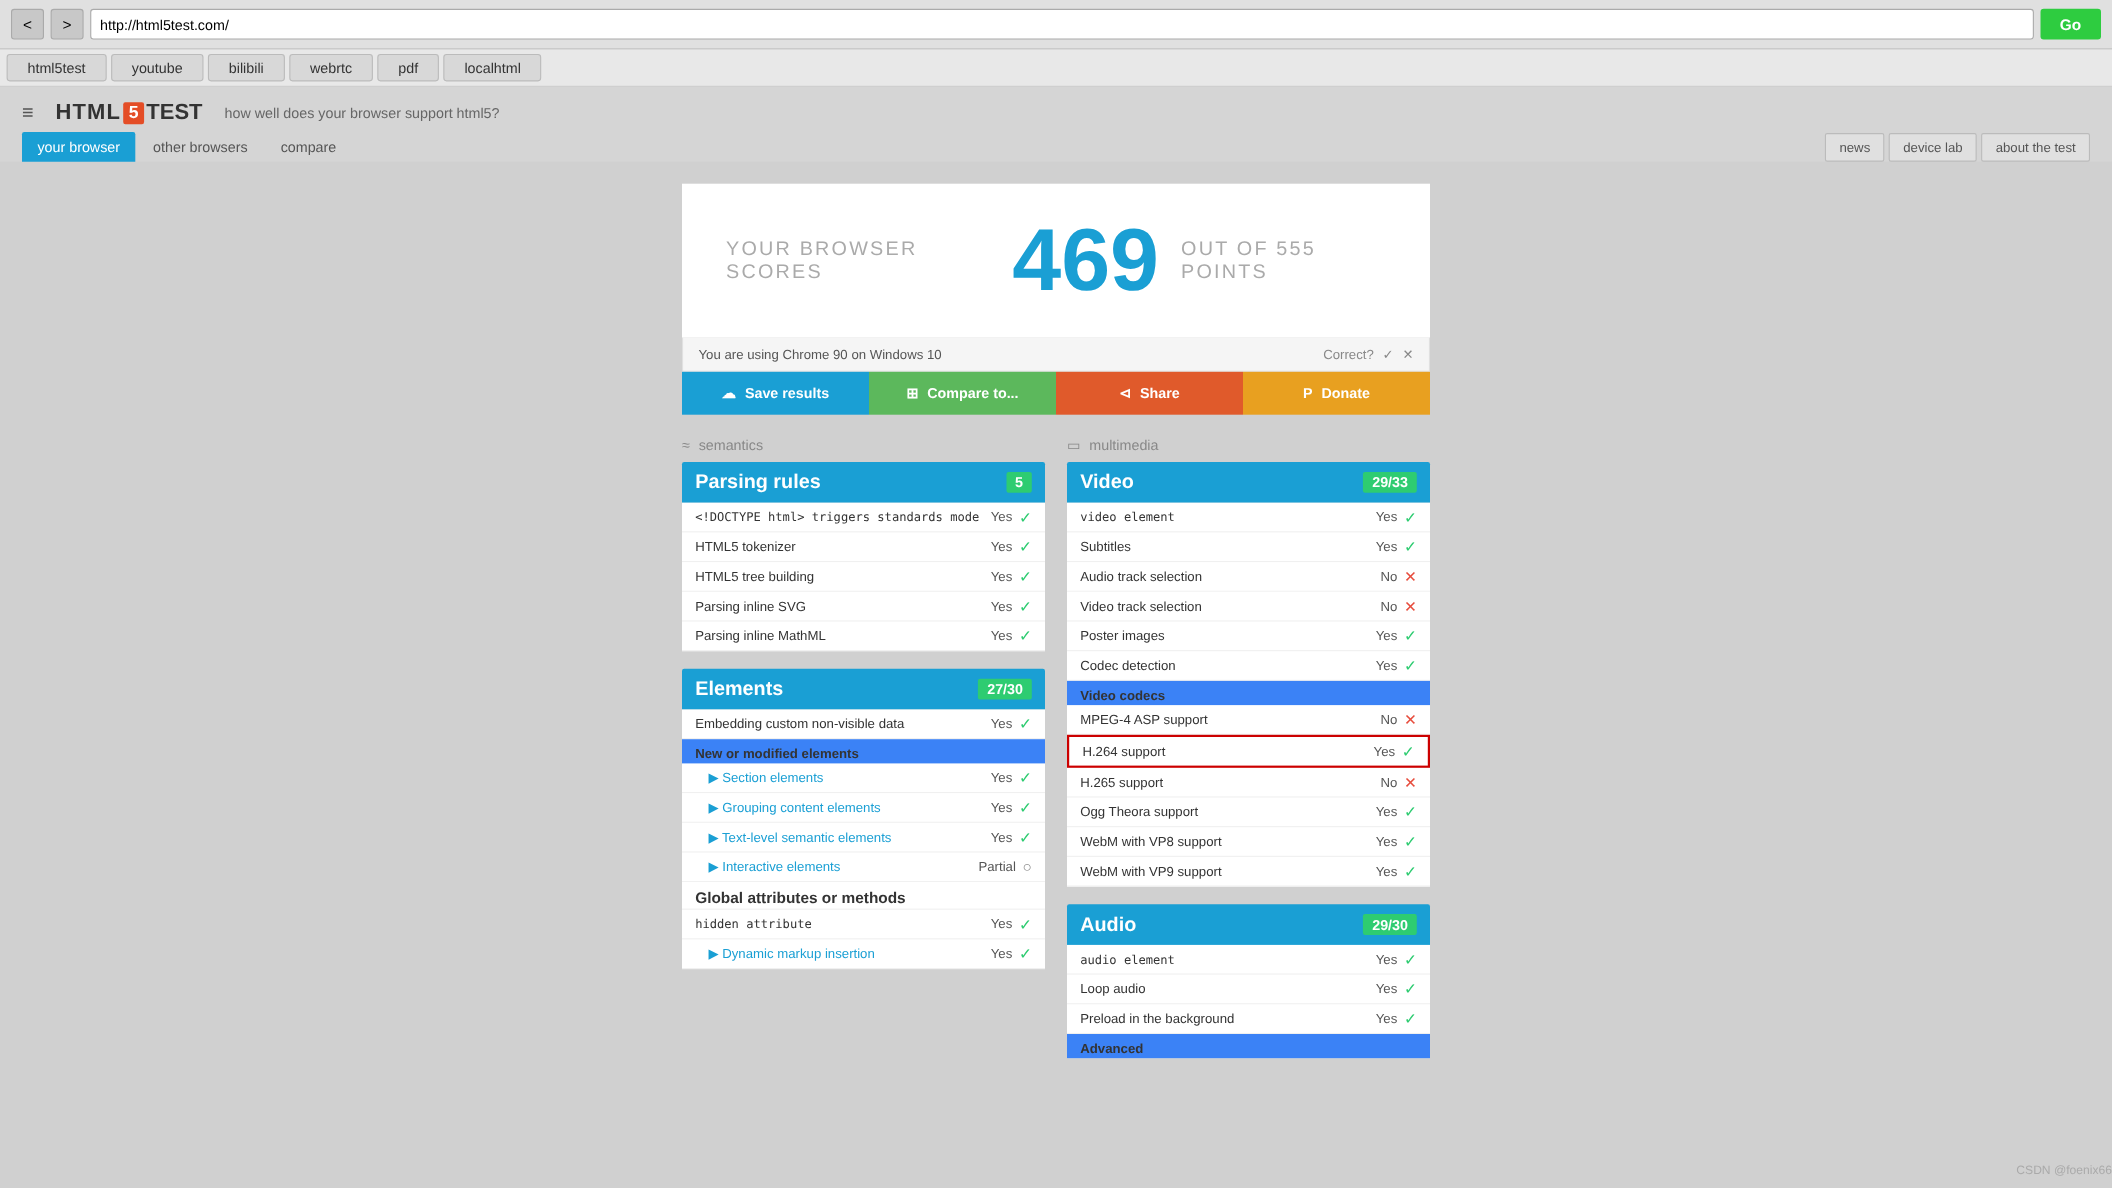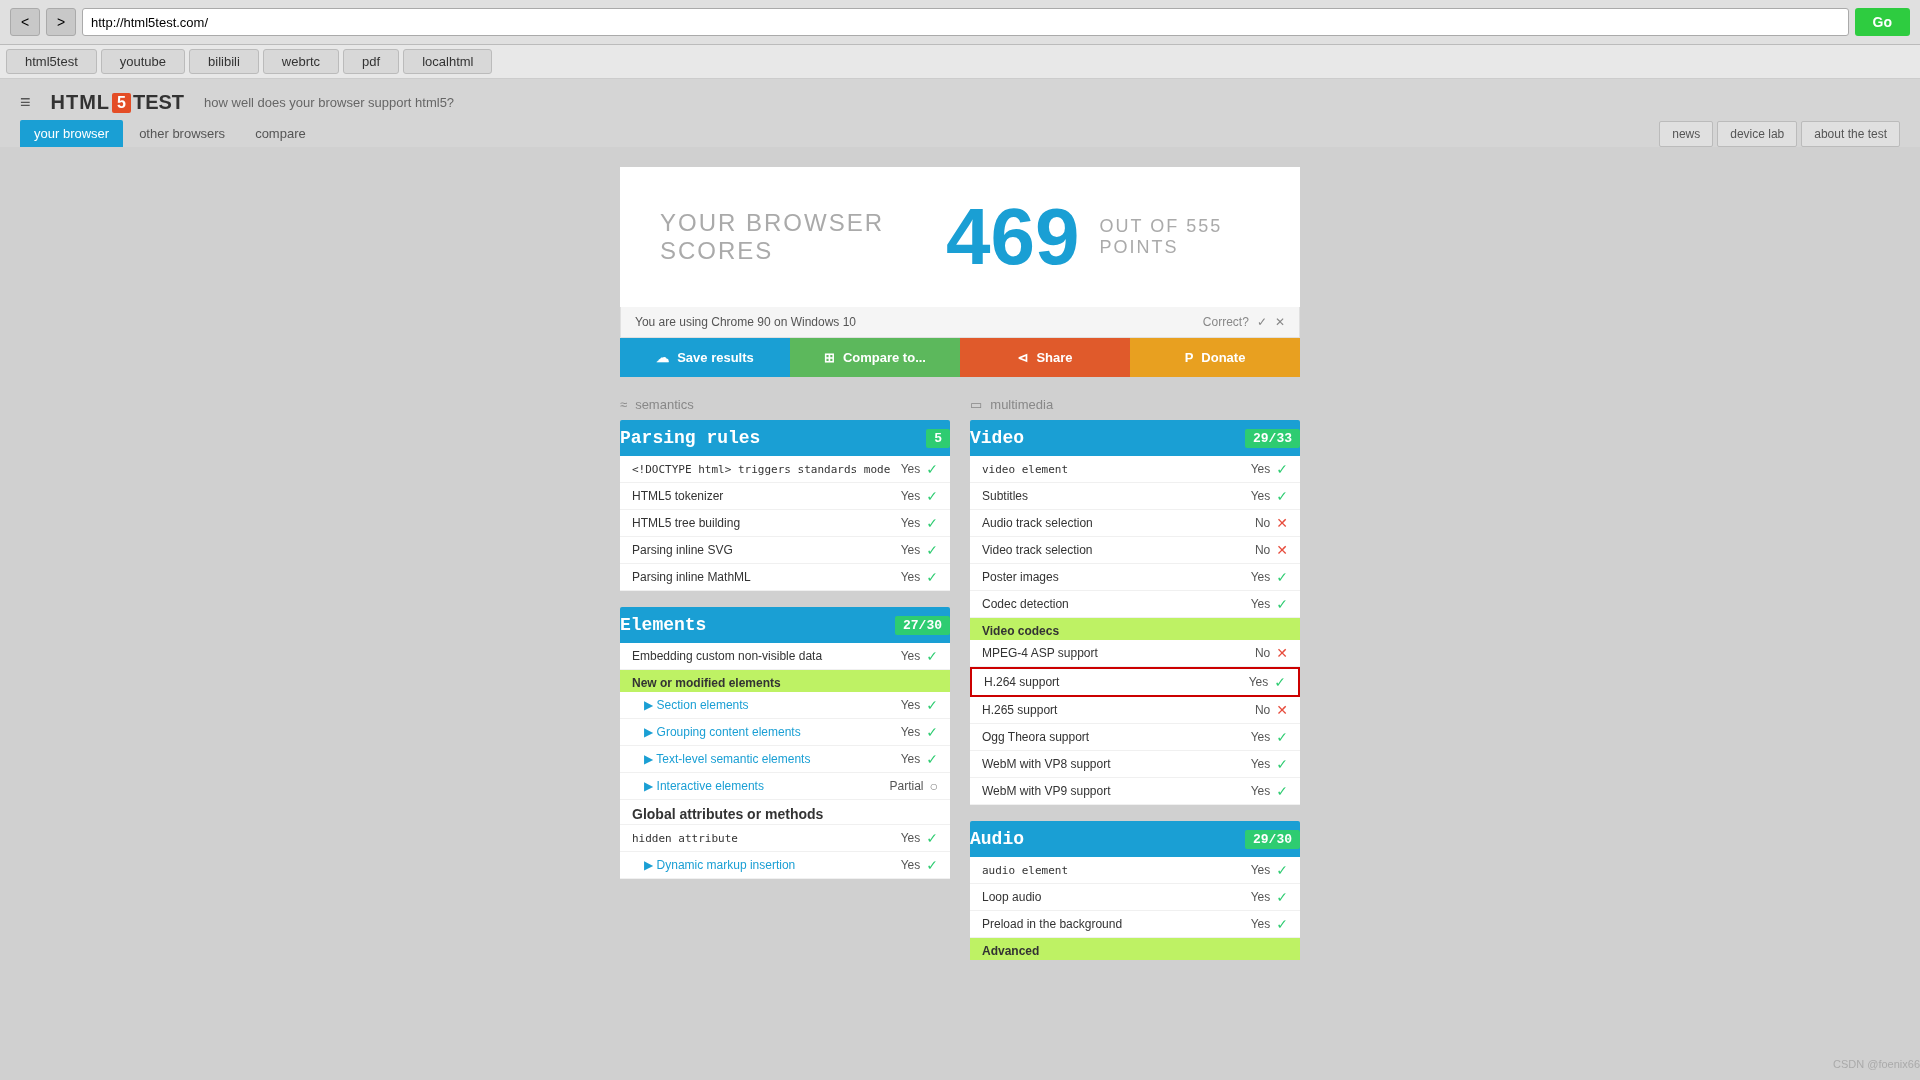--- a/index.html
+++ b/index.html
@@ -145,21 +145,21 @@
     
     .score-card {
       background: white;
       padding: 30px 40px;
       display: flex;
       align-items: center;
       justify-content: center;
       gap: 20px;
       margin-bottom: 0;
     }
-    .score-label-left { font-size: 24px; color: #aaa; text-transform: uppercase; letter-spacing: 2px; }
+    .score-label-left { font-size: 18px; color: #aaa; text-transform: uppercase; letter-spacing: 2px; }
     .score-number { font-size: 80px; font-weight: bold; color: #1a9fd4; line-height: 1; }
     .score-label-right { font-size: 18px; color: #aaa; text-transform: uppercase; letter-spacing: 2px; }
 
     .browser-info-bar {
       background: #f5f5f5;
       border: 1px solid #e0e0e0;
       border-top: none;
       padding: 8px 14px;
       display: flex;
       align-items: center;
@@ -210,28 +210,27 @@
       font-size: 13px;
     }
 
     
     .category-block {
       margin-bottom: 16px;
     }
     .category-title-bar {
       background: #1a9fd4;
       color: white;
-      padding: 8px 0;
+      padding: 8px 12px;
       display: flex;
       align-items: center;
       justify-content: space-between;
       font-size: 18px;
       font-weight: bold;
       border-radius: 2px 2px 0 0;
-      font-family: Liberation Mono, monospace;
     }
     .category-score-badge {
       background: #2ecc71;
       color: white;
       padding: 2px 8px;
       font-size: 13px;
       font-weight: bold;
       border-radius: 2px;
     }
 
@@ -261,21 +260,21 @@
       color: #888;
       line-height: 1.5;
       background: white;
       border-bottom: 1px solid #f0f0f0;
     }
     .subsection-header {
       padding: 6px 12px 2px 12px;
       font-size: 12px;
       font-weight: bold;
       color: #333;
-      background: #bef264;
+      background: #3b82f6;
     }
     .global-attr-header {
       padding: 6px 12px 2px 12px;
       font-size: 14px;
       font-weight: bold;
       color: #333;
       background: white;
       border-bottom: 1px solid #f0f0f0;
     }
 

